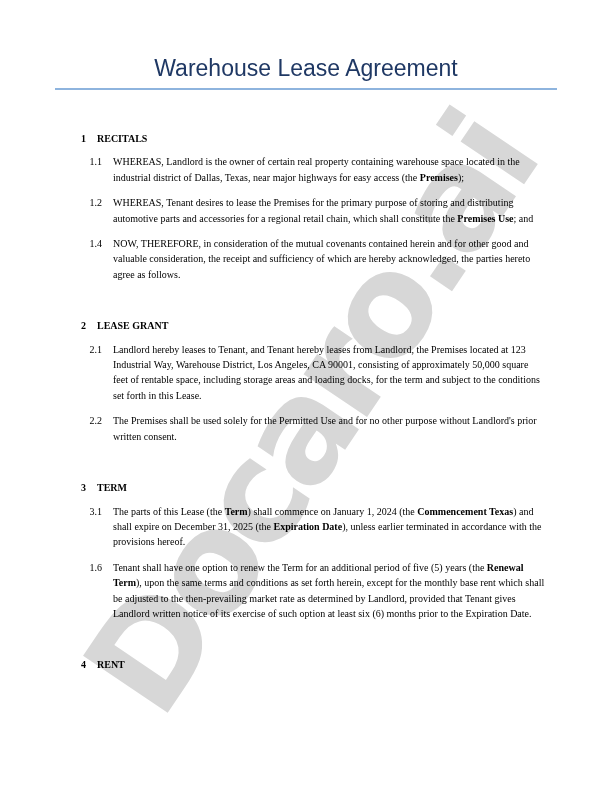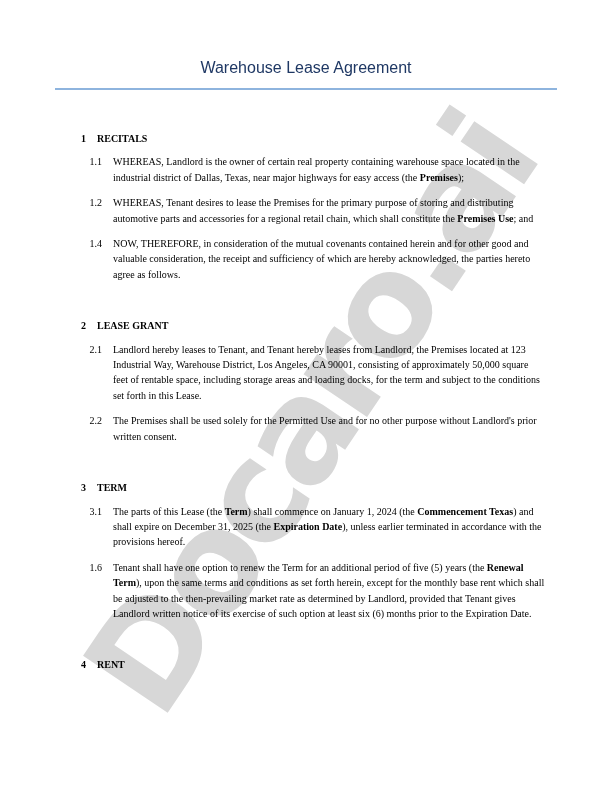--- a/index.html
+++ b/index.html
@@ -26,21 +26,21 @@
     white-space: nowrap;
     z-index: 0;
     user-select: none;
   }
   .doc-header { position: relative; z-index: 1; }
   .title {
     margin: 55px 55px 0 55px;
     text-align: center;
     font-family: "Liberation Sans", sans-serif;
     font-weight: 400;
-    font-size: 16px;
+    font-size: 23px;
     line-height: 26px;
     color: #1F3864;
   }
   .title-rule {
     margin: 7px 55px 0 55px;
     height: 2px;
     background: #8EB4DE;
   }
   .doc-body {
     position: relative;

